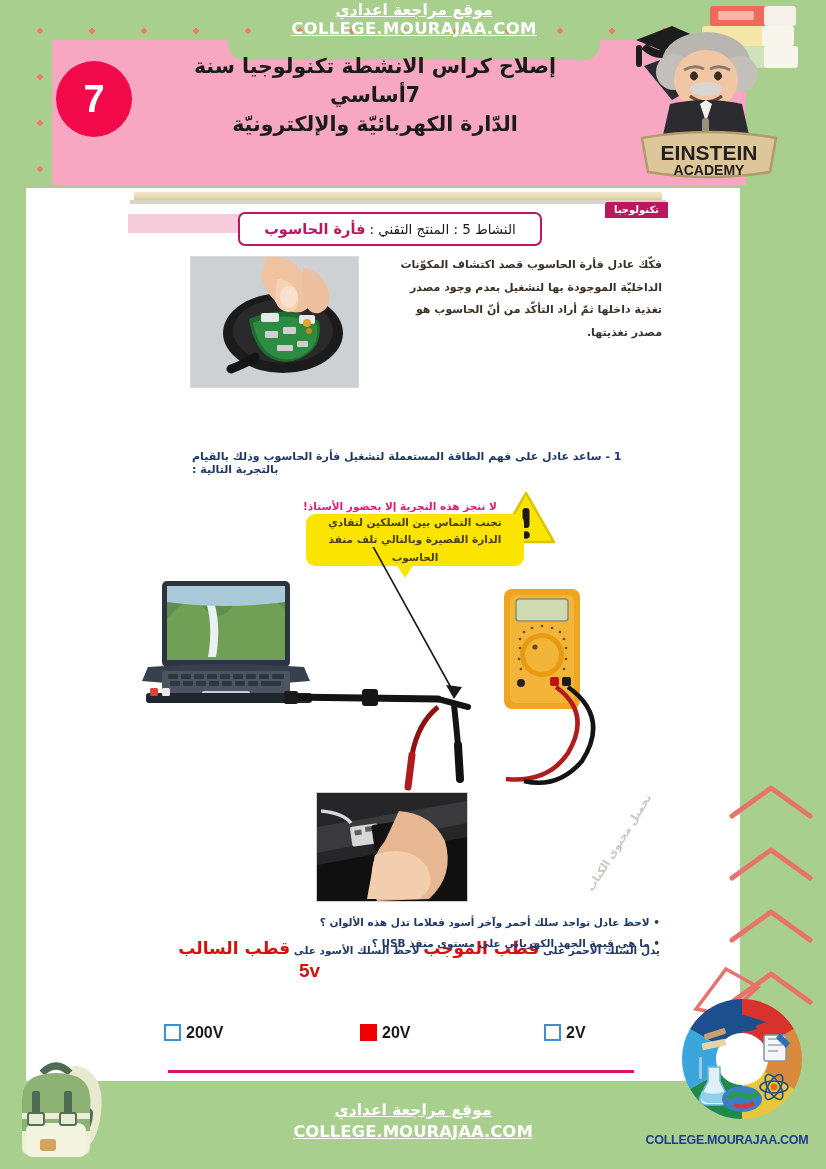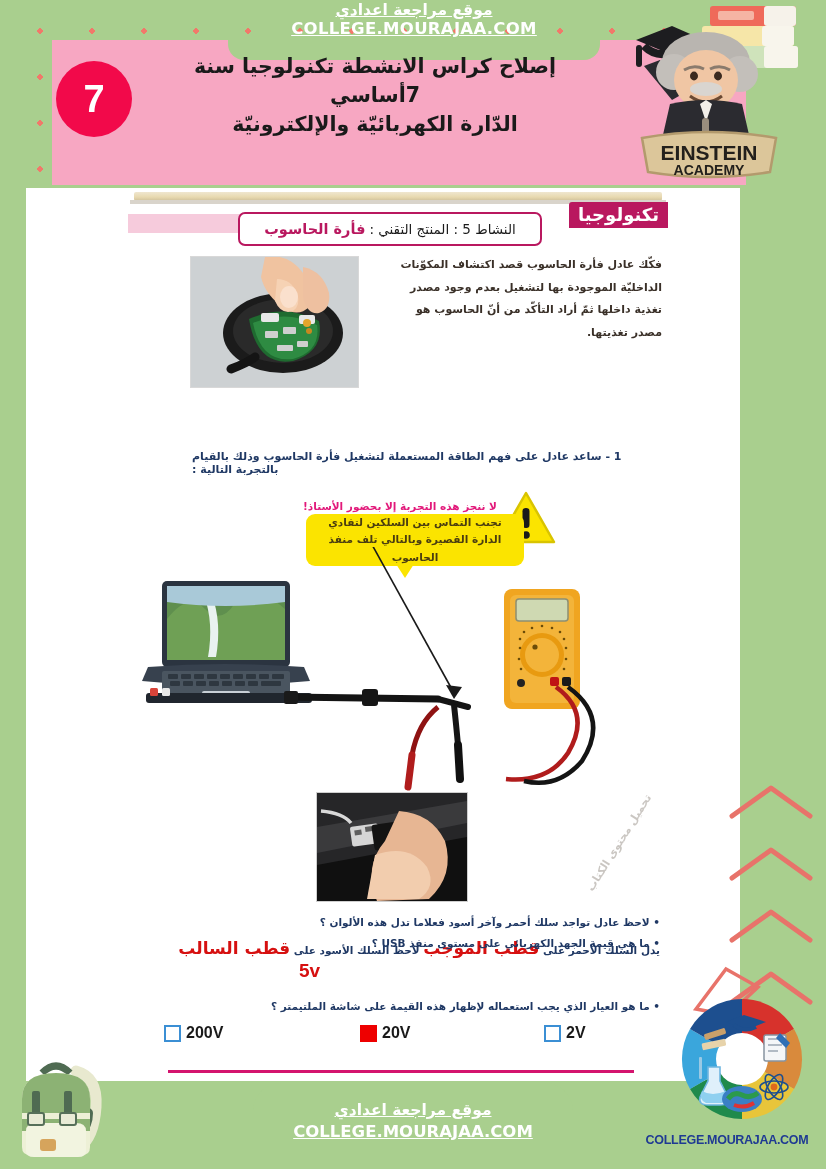--- a/index.html
+++ b/index.html
@@ -45,21 +45,21 @@
   
   .einstein{position:absolute;right:12px;top:0;width:200px;height:180px;z-index:8;}
   .einstein svg{width:100%;height:100%;display:block;}
 
   
   .book{position:absolute;left:128px;top:192px;width:540px;height:880px;background:#fff;}
   .book-topstrip{position:absolute;left:6px;top:0px;width:528px;height:9px;
      background:linear-gradient(180deg,#efe6cf 0%,#e8d9b0 55%,#cfc09a 100%);border-radius:2px;}
   .book-topstrip2{position:absolute;left:2px;top:8px;width:536px;height:4px;background:#d9d4cb;}
   .tab-tech{position:absolute;right:0px;top:10px;background:#b9185f;color:#fff;font-weight:bold;
-     font-size:18px;padding:2px 9px 3px;direction:rtl;border-top-left-radius:3px;}
+     font-size:10px;padding:2px 9px 3px;direction:rtl;border-top-left-radius:3px;}
   .pink-rect{position:absolute;left:0px;top:22px;width:160px;height:19px;background:#f6cbdc;}
   .act-title{position:absolute;left:110px;top:20px;width:300px;height:30px;background:#ffffff;
      border:2.6px solid #b9185f;border-radius:7px;display:flex;align-items:center;
      justify-content:center;direction:rtl;}
   .act-title .t1{font-size:13.5px;font-weight:normal;color:#1b1b1b;}
   .act-title .t2{font-size:14.5px;font-weight:bold;color:#b9185f;margin-right:4px;}
 
   .mouse-photo{position:absolute;left:62px;top:64px;width:167px;height:130px;overflow:hidden;
      background:#cfd2d4;border:1px solid #d8d8d8;}
   .para-intro{position:absolute;right:6px;top:62px;width:262px;direction:rtl;text-align:right;
@@ -93,21 +93,21 @@
      font-size:10.5px;font-weight:bold;color:#1f3864;line-height:1.5;}
   .red-big{color:#d61010;font-size:17px;font-weight:bold;}
   .ans-line3{position:absolute;right:8px;top:745px;width:460px;direction:rtl;text-align:right;
      font-size:10.5px;font-weight:bold;color:#1f3864;}
   .v5{position:absolute;left:171px;top:768px;color:#d61010;font-size:19px;font-weight:bold;
      font-family:"Liberation Sans",sans-serif;}
   .ans-line4{position:absolute;right:8px;top:808px;width:470px;direction:rtl;text-align:right;
      font-size:10.5px;font-weight:bold;color:#1f3864;}
 
   .opts{position:absolute;left:36px;top:828px;width:470px;height:34px;}
-  .opt{position:absolute;display:flex;align-items:center;gap:5px;}
+  .opt{position:absolute;display:flex;gap:5px;}
   .cbx{width:17px;height:17px;border:2px solid #3b8fd4;background:#fff;box-sizing:border-box;}
   .cbx.filled{background:#ee0000;border-color:#ee0000;}
   .opt-lbl{font-size:16px;font-weight:bold;color:#1a1a1a;font-family:"Liberation Sans",sans-serif;}
 
   .bottom-rule{position:absolute;left:40px;top:878px;width:466px;height:2.6px;background:#d4146e;}
 
   .watermark{position:absolute;left:470px;top:625px;width:120px;height:110px;
      transform:rotate(-58deg);color:#b9b4ae;font-size:11px;direction:rtl;opacity:.75;
      font-weight:bold;white-space:nowrap;}
 
@@ -377,21 +377,20 @@
 
     <div class="ans-line1">• لاحظ عادل تواجد سلك أحمر وآخر أسود فعلاما تدل هذه الألوان ؟</div>
     <div class="ans-line2">
       <span>يدل السلك الأحمر على</span>
       <span class="red-big">قطب الموجب</span>
       <span>لاحظ السلك الأسود على</span>
       <span class="red-big">قطب السالب</span>
     </div>
     <div class="ans-line3">• ما هي قيمة الجهد الكهربائي على مستوى منفذ USB ؟</div>
     <div class="v5">5v</div>
-    <div class="ans-line4">• ما هو العيار الذي يجب استعماله لإظهار هذه القيمة على شاشة الملتيمتر ؟</div>
 
     <div class="opts">
       <div class="opt" style="left:0px;top:4px;">
         <span class="cbx"></span>
         <span class="opt-lbl">200V</span>
       </div>
       <div class="opt" style="left:196px;top:4px;">
         <span class="cbx filled"></span>
         <span class="opt-lbl">20V</span>
       </div>

